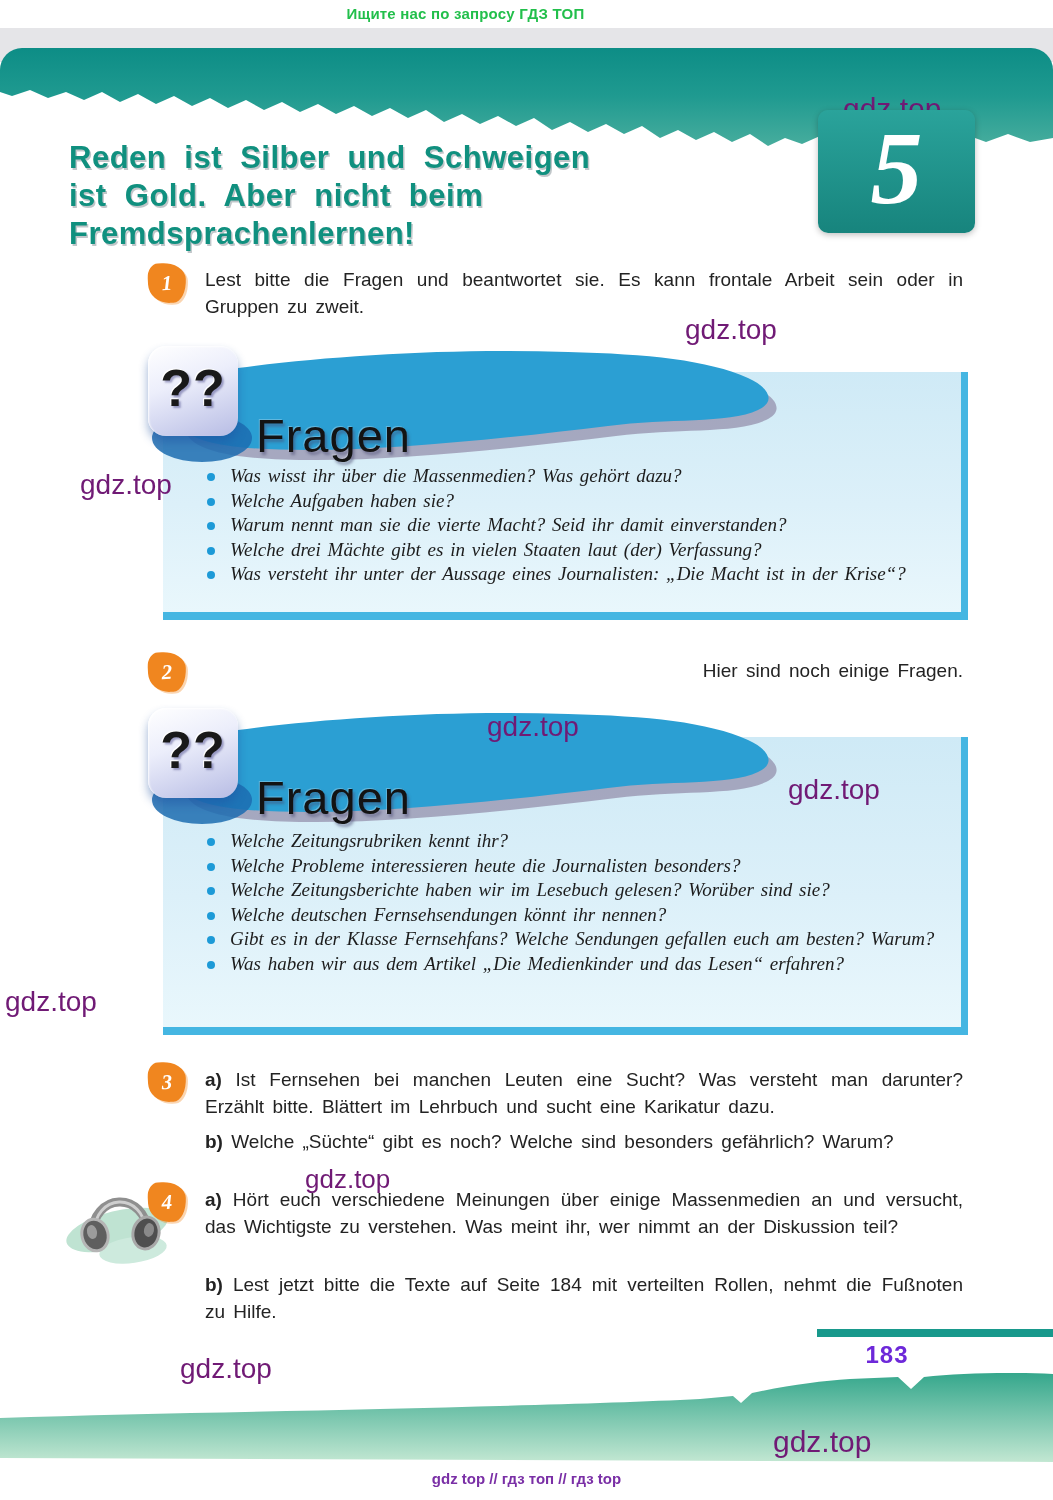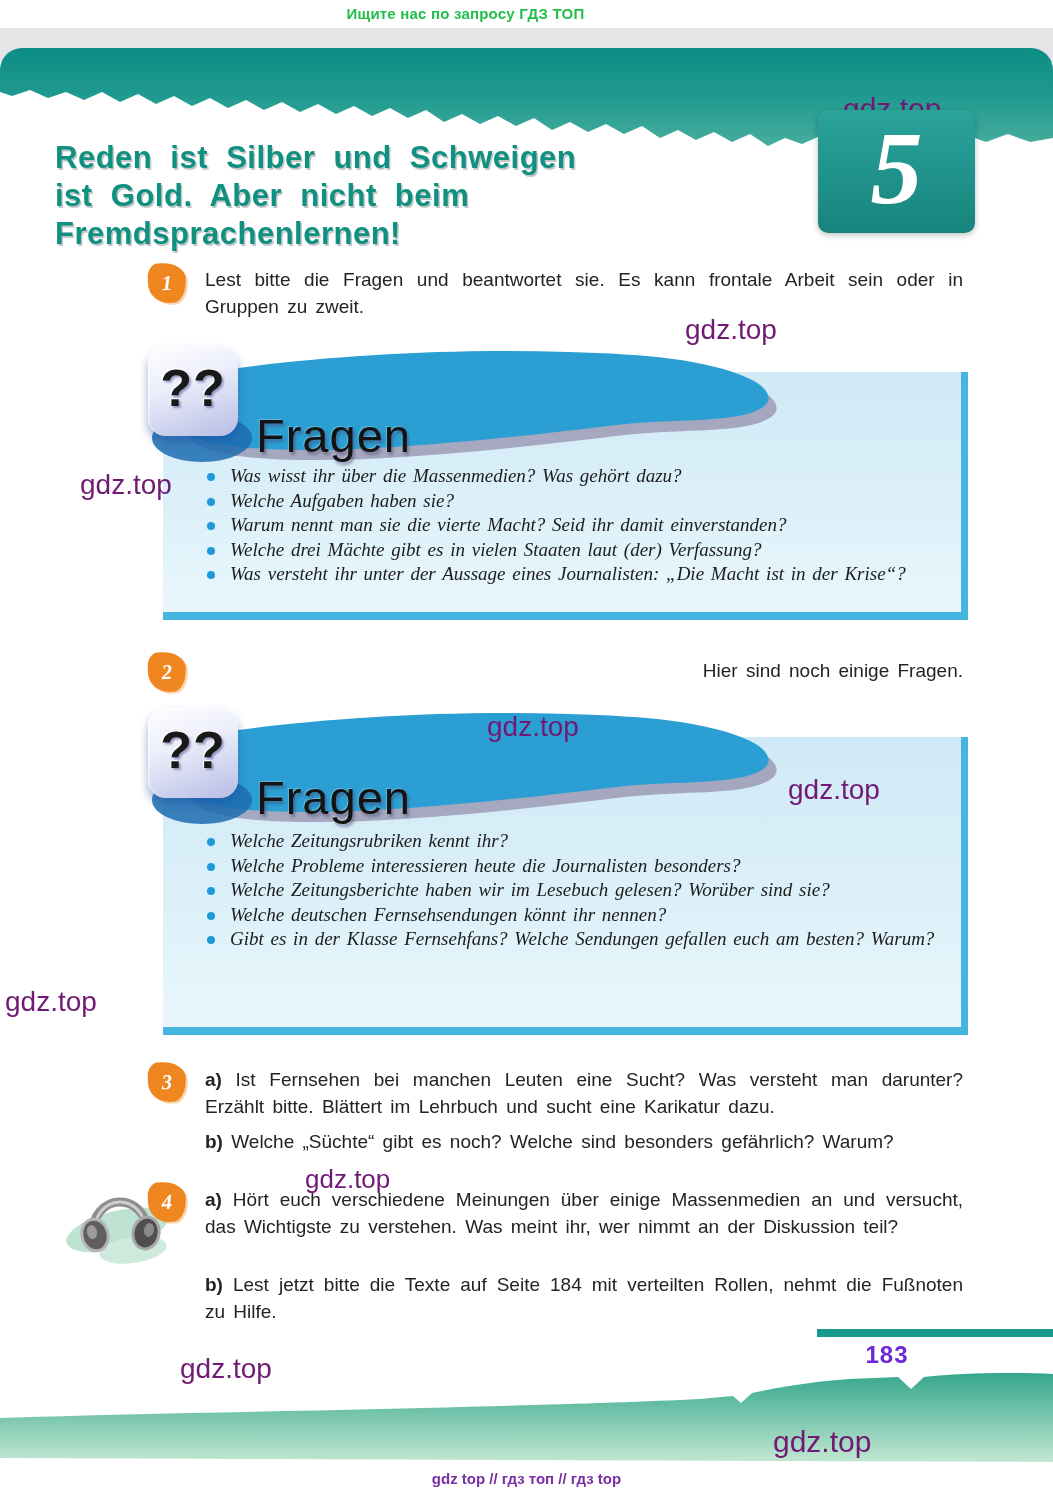--- a/index.html
+++ b/index.html
@@ -32,21 +32,21 @@
     background:linear-gradient(180deg,#2aa39b 0%,#17847d 100%);
     border-radius:10px; box-shadow:0 2px 6px rgba(0,0,0,.25);
     display:flex; align-items:center; justify-content:center;
   }
   .chapter-badge span {
     color:#ffffff; font-family:"Liberation Serif", serif;
     font-style:italic; font-weight:bold; font-size:104px; line-height:1;
     transform:translateY(-4px);
   }
   .chapter-title {
-    position:absolute; left:55px; top:139px; width:720px;
+    position:absolute; left:69px; top:139px; width:720px;
     color:#10907f; font-weight:bold; font-size:31px; line-height:38px;
     letter-spacing:.5px; word-spacing:9px;
     text-shadow:1.5px 1.5px 0 rgba(30,50,60,.28);
   }
 
   
   .wm { position:absolute; color:#701a75; font-size:28px; white-space:nowrap;margin-top:12px; }
 
   
   .ex-badge {
@@ -211,20 +211,24 @@
       <span class="q-bullet"></span>
       <div class="q-text">Welche Zeitungsberichte haben wir im Lesebuch gelesen? Worüber sind sie?</div>
     </div>
     <div class="q-row">
       <span class="q-bullet"></span>
       <div class="q-text">Welche deutschen Fernsehsendungen könnt ihr nennen?</div>
     </div>
     <div class="q-row">
       <span class="q-bullet"></span>
       <div class="q-text">Gibt es in der Klasse Fernsehfans? Welche Sendungen gefallen euch am besten? Warum?</div>
+    </div>
+    <div class="q-row">
+      <span class="q-bullet"></span>
+      <div class="q-text">Was haben wir aus dem Artikel „Die Medienkinder und das Lesen“ erfahren?</div>
     </div>
   </div>
 
   <div class="banner" style="top:700px;">
     <svg width="680" height="132" viewBox="0 0 680 132">
       <path d="M38,85 C30,58 48,34 98,30 C188,18 308,10 428,14 C508,16 568,22 608,40 C630,50 636,64 618,72 C588,86 528,80 468,88 C368,100 258,112 168,112 C98,112 48,106 38,85 Z" fill="rgba(125,112,145,0.55)" transform="translate(8,10)"></path>
       <path d="M38,85 C30,58 48,34 98,30 C188,18 308,10 428,14 C508,16 568,22 608,40 C630,50 636,64 618,72 C588,86 528,80 468,88 C368,100 258,112 168,112 C98,112 48,106 38,85 Z" fill="#2b9fd3"></path>
       <ellipse cx="62" cy="100" rx="50" ry="24" fill="#1c6cb0" opacity="0.85"></ellipse>
     </svg>
     <div class="qq-tile">

